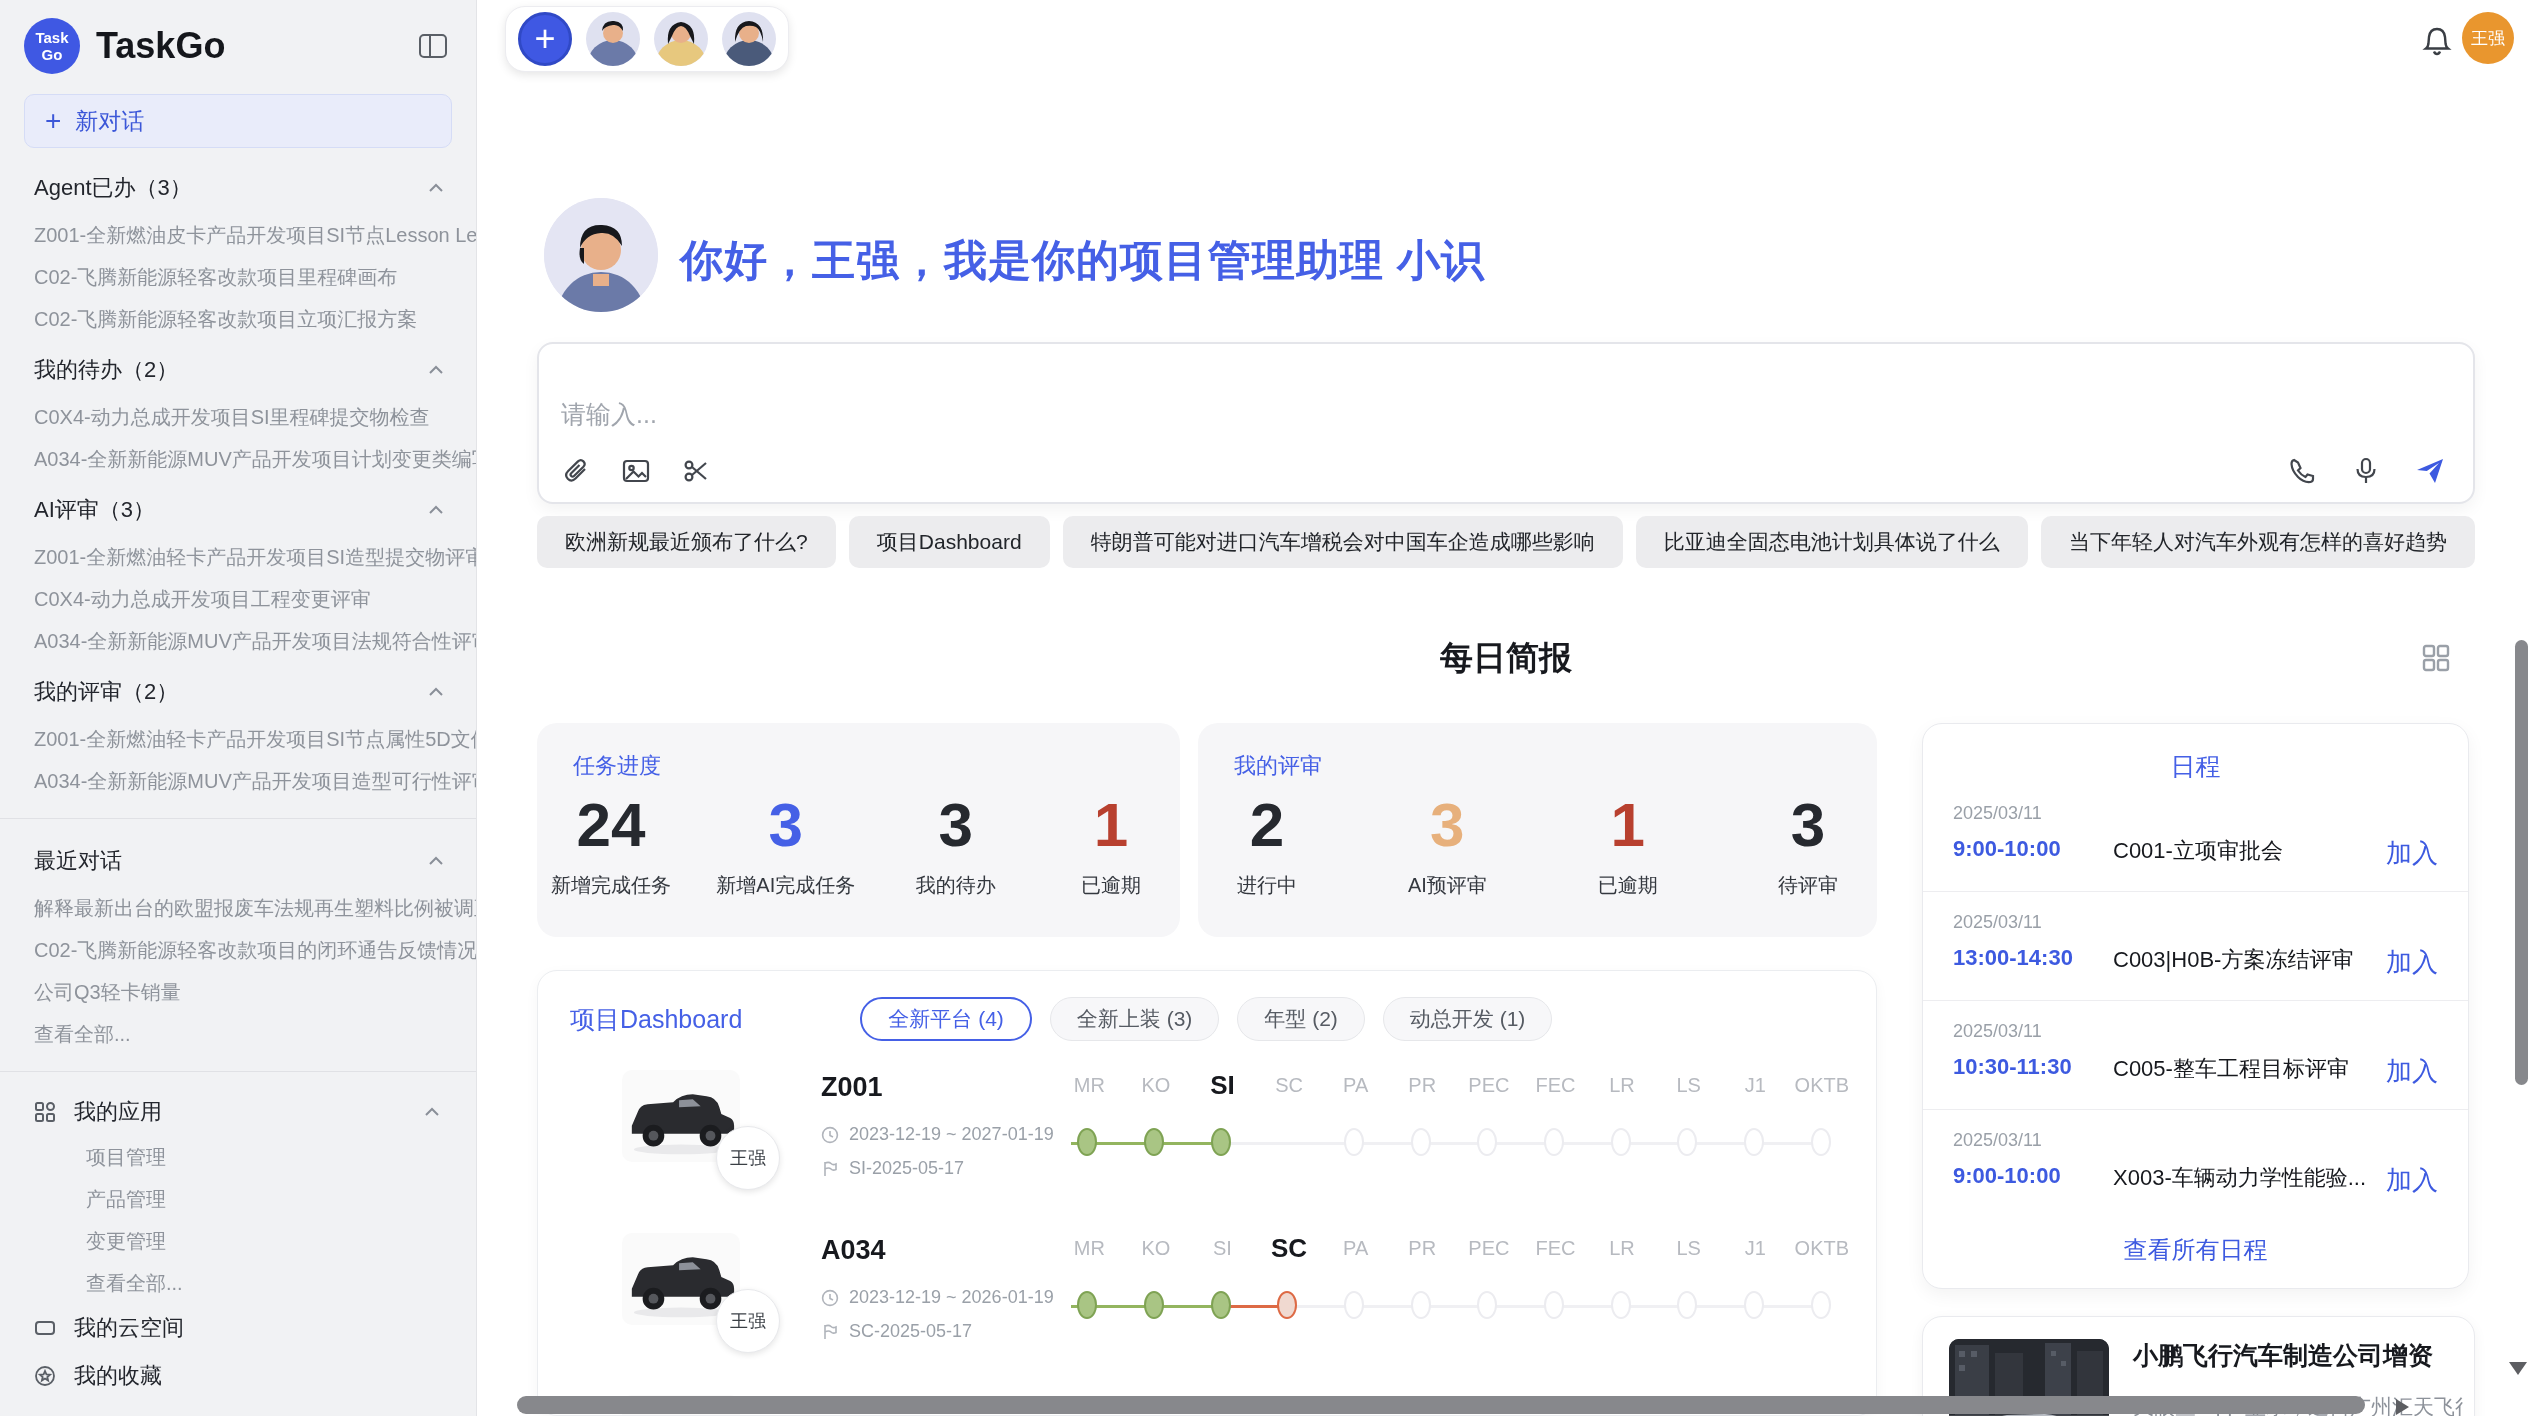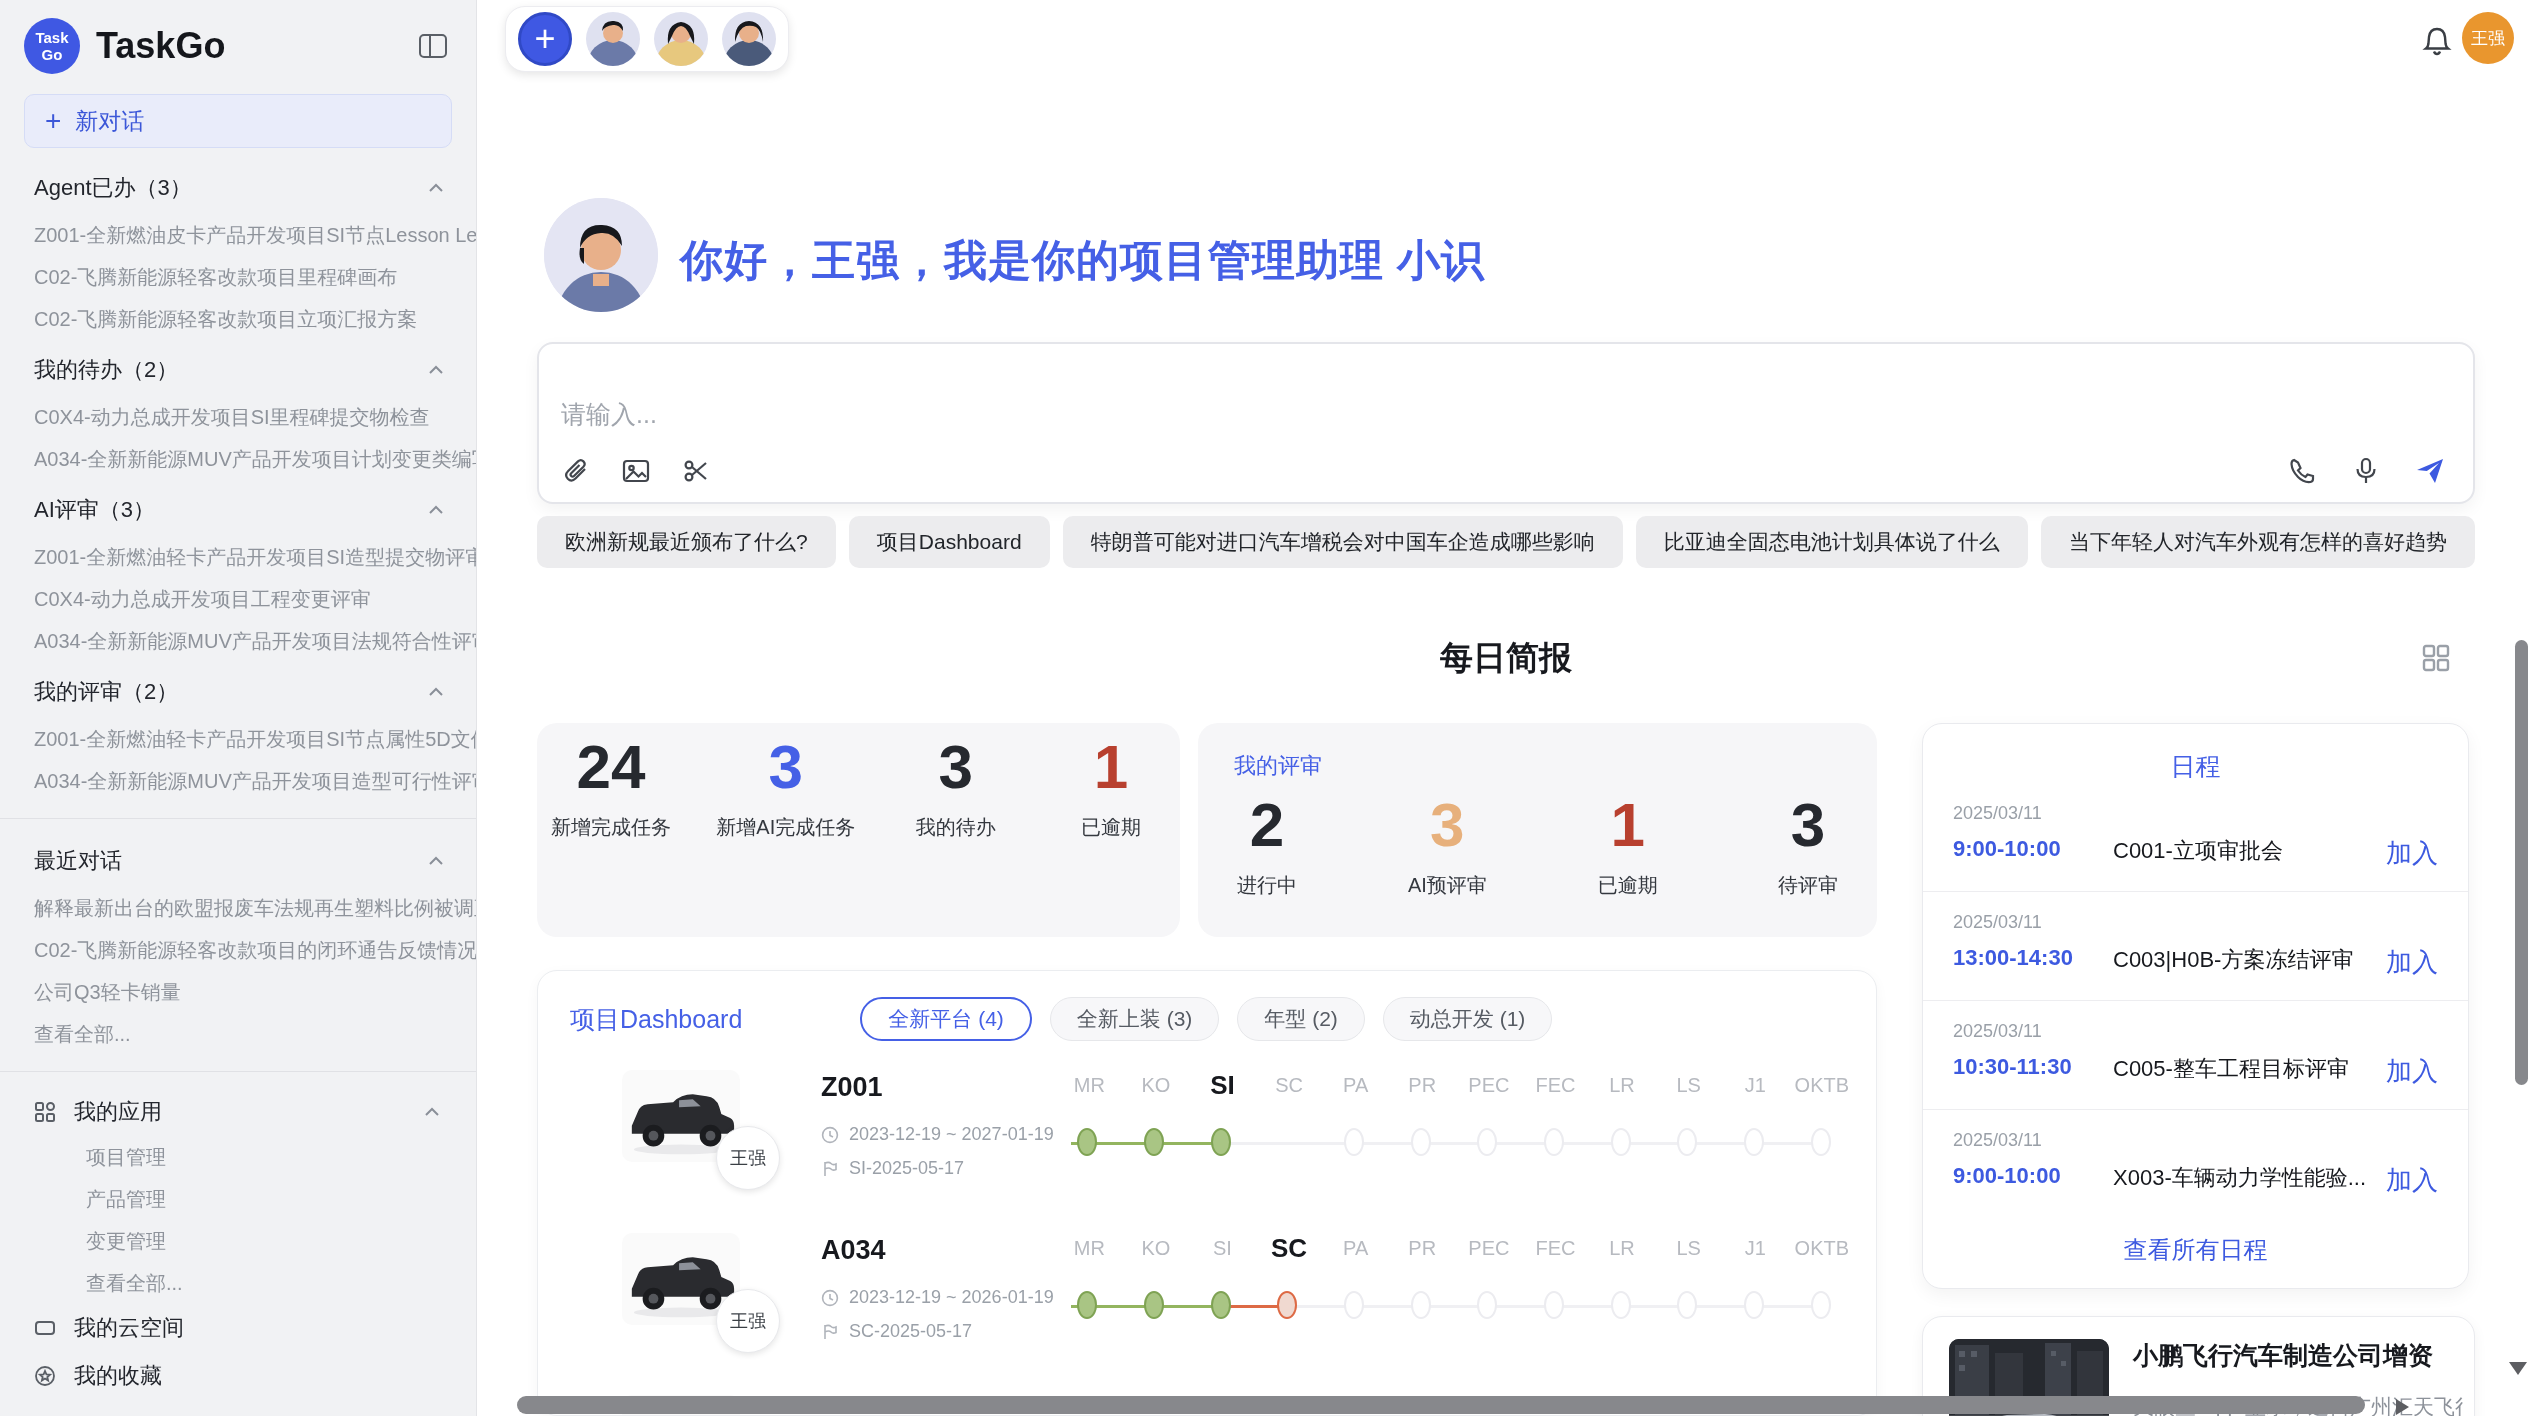--- a/index.html
+++ b/index.html
@@ -330,20 +330,21 @@
   <div class="brief-grid-icon">
     <svg width="32" height="32" viewBox="0 0 32 32" fill="none" stroke="#9aa0a8" stroke-width="2.4">
         <rect x="4" y="4" width="10" height="10" rx="2"></rect>
         <rect x="18" y="4" width="10" height="10" rx="2"></rect>
         <rect x="4" y="18" width="10" height="10" rx="2"></rect>
         <rect x="18" y="18" width="10" height="10" rx="2"></rect>
       </svg>
   </div>
 
   <div class="stat-card c1">
+    <div class="stat-title">任务进度</div>
     <div class="stat-row">
       <div class="stat">
           <div class="stat-num">24</div>
           <div class="stat-label">新增完成任务</div>
         </div>
       <div class="stat">
           <div class="stat-num blue">3</div>
           <div class="stat-label">新增AI完成任务</div>
         </div>
       <div class="stat">

